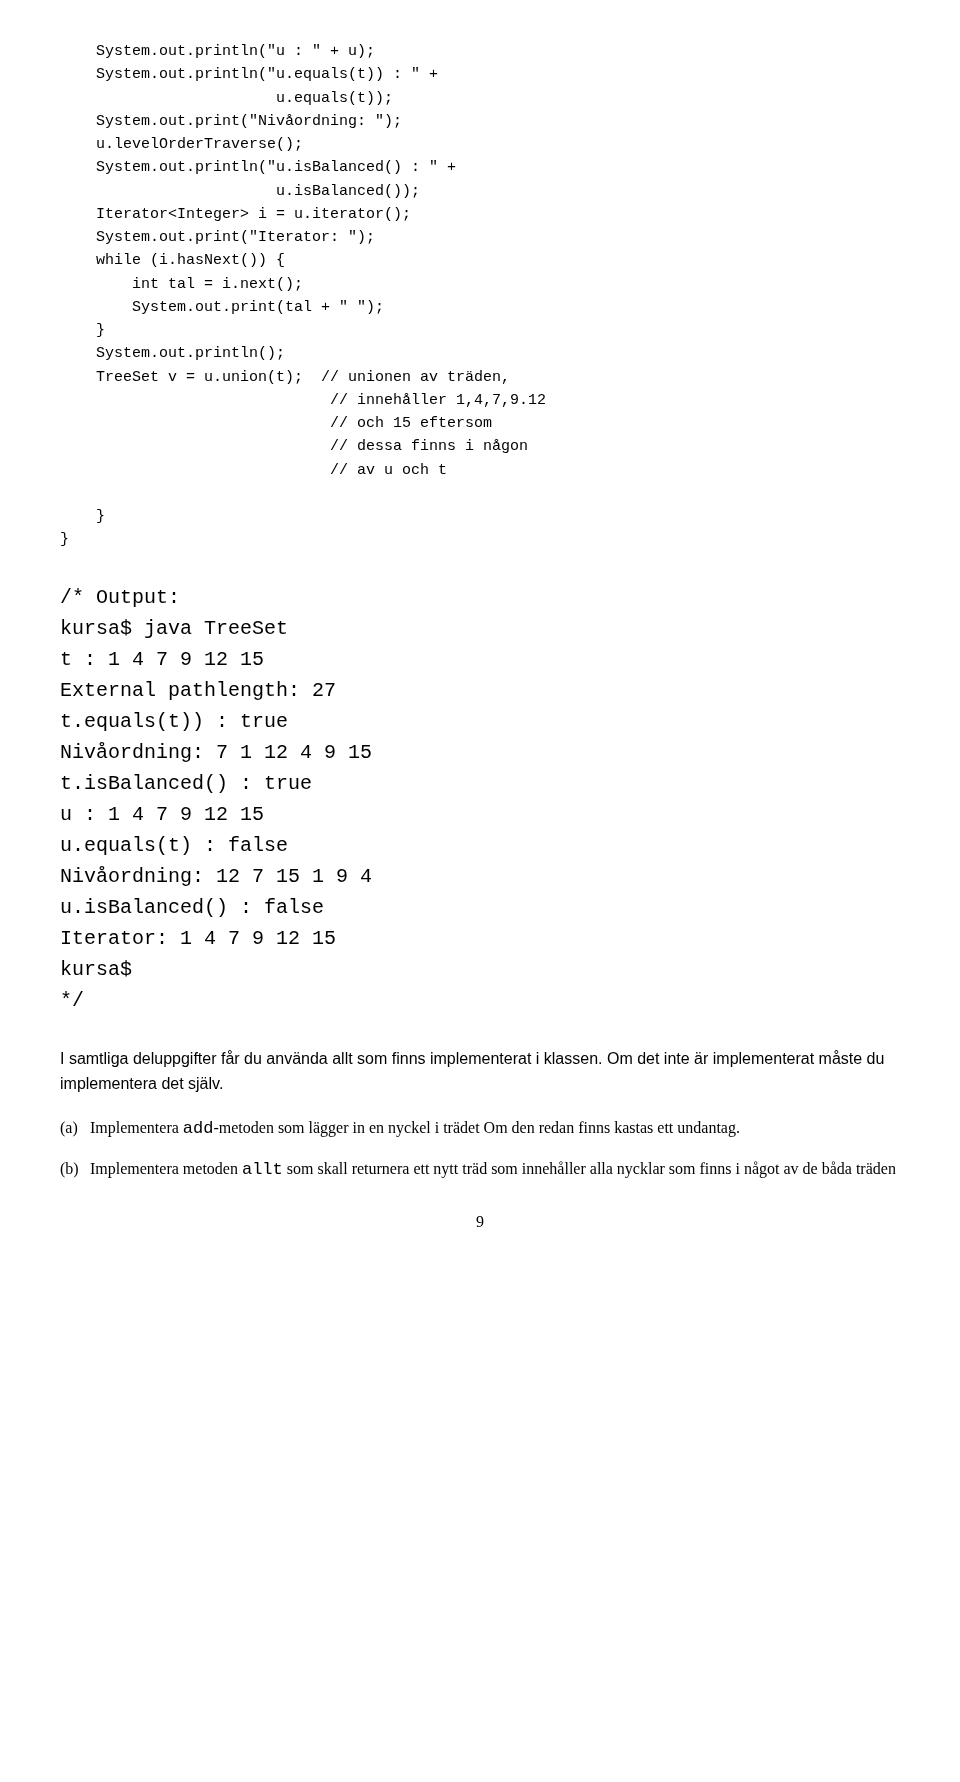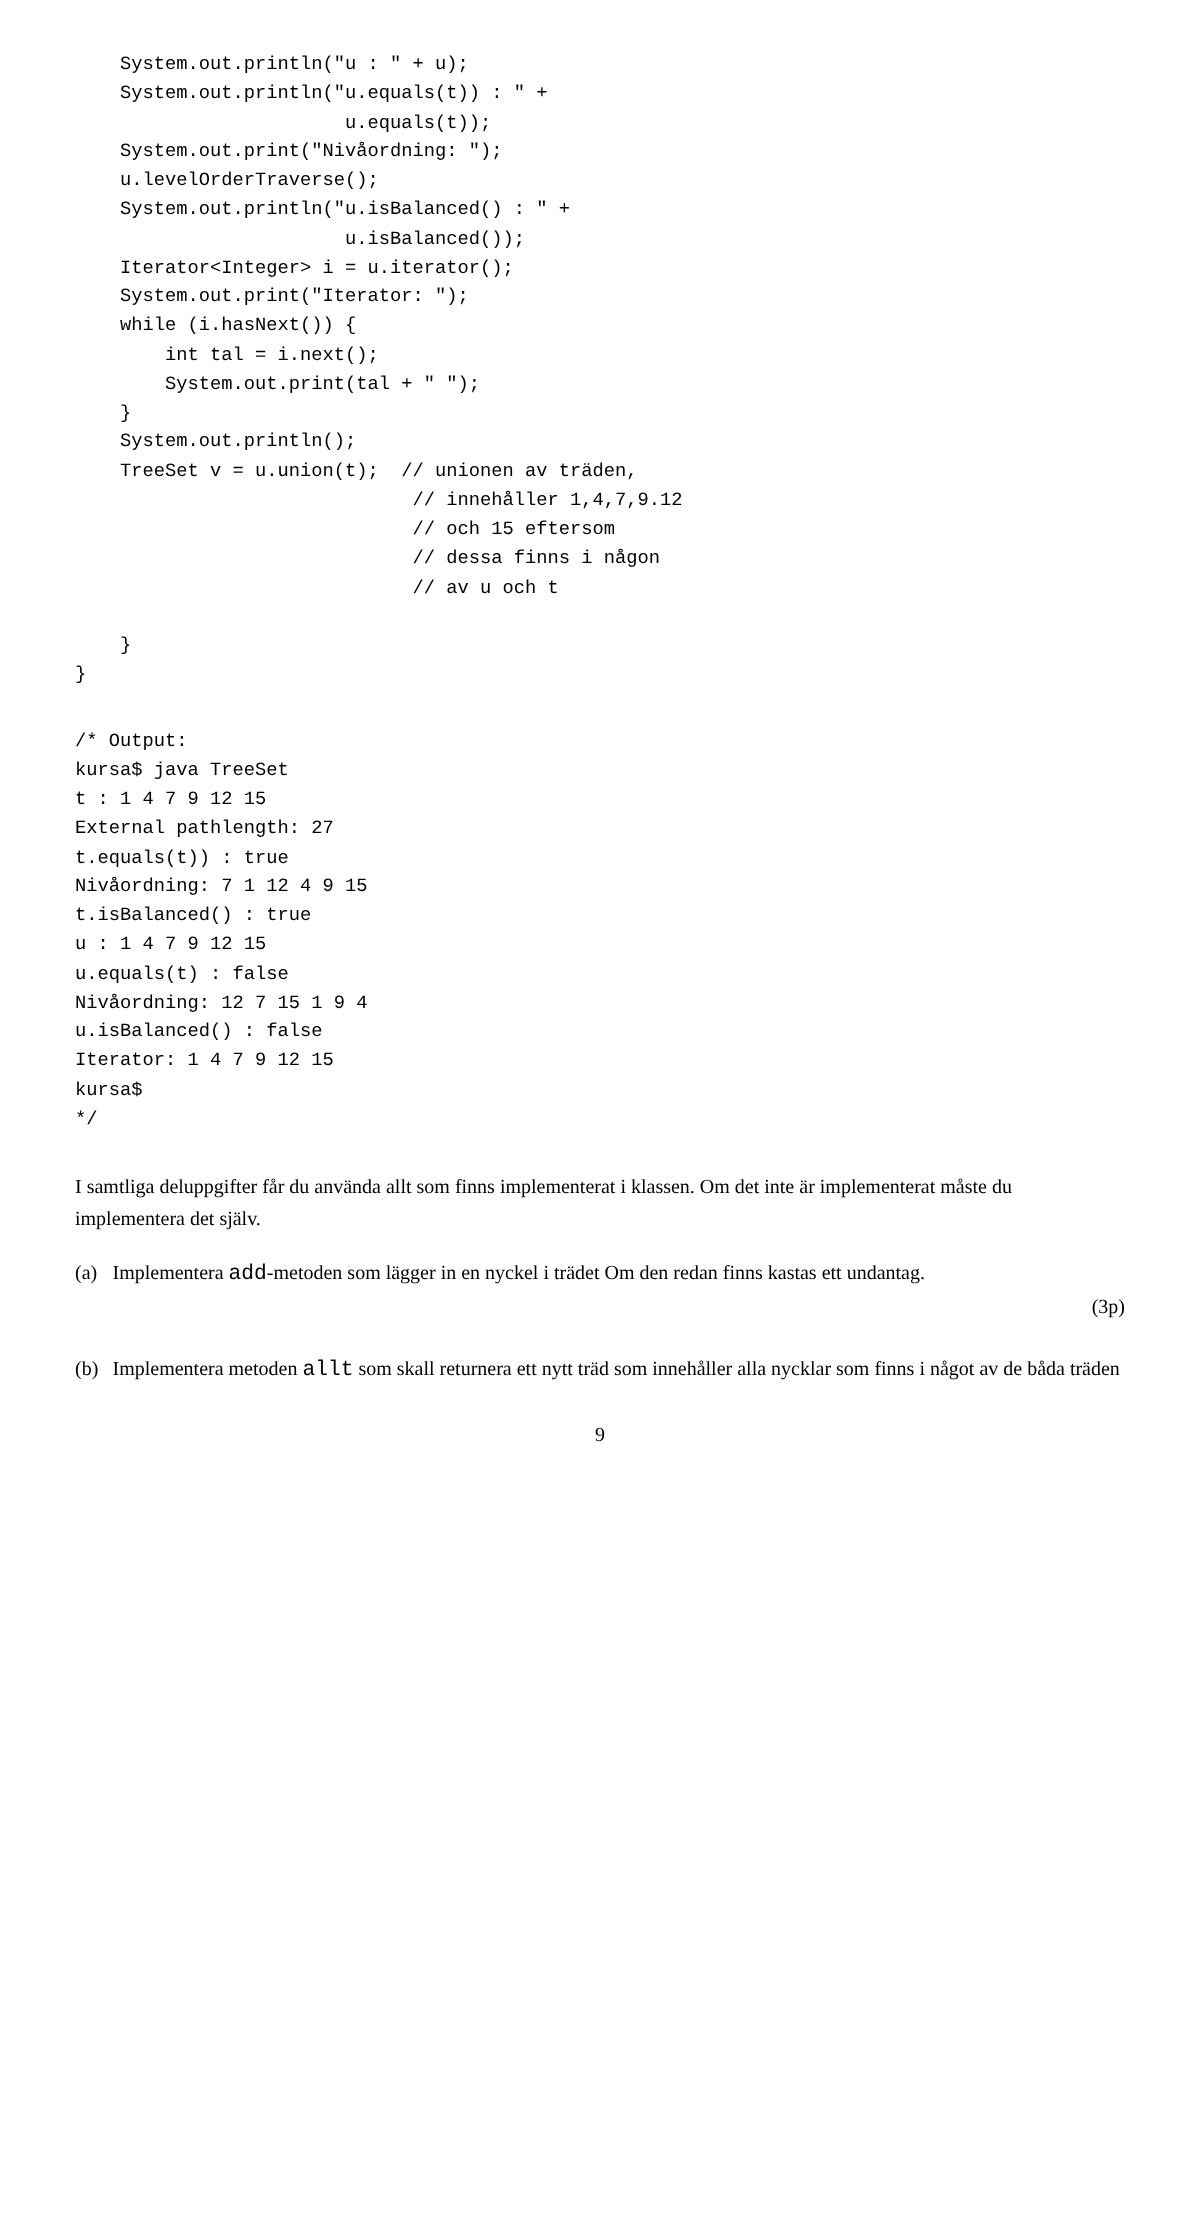--- a/index.html
+++ b/index.html
@@ -26,28 +26,28 @@
       margin-bottom: 30px;
     }
 
     .code-inline {
       font-family: 'Courier New', Courier, monospace;
       font-size: 17px;
     }
 
     .output-block {
       font-family: 'Courier New', Courier, monospace;
-      font-size: 15px;
+      font-size: 20px;
       line-height: 1.55;
       white-space: pre;
       margin-bottom: 30px;
     }
 
     .prose {
-      font-family: Liberation Serif, serif;
+      font-family: Liberation Sans, sans-serif;
       font-size: 16px;
       line-height: 1.6;
       margin-bottom: 18px;
     }
 
     .sub-item {
       margin-bottom: 14px;
       display: flex;
       gap: 0px;
     }
@@ -123,21 +123,20 @@
 */</div>
 </div>
 
 <div>
   <p class="prose">I samtliga deluppgifter får du använda allt som finns implementerat i klassen. Om det inte är implementerat måste du implementera det själv.</p>
 
   <div class="sub-item">
     <span class="sub-label">(a)</span>
     <div class="sub-content">
       Implementera <span class="code-inline">add</span>-metoden som lägger in en nyckel i trädet Om den redan finns kastas ett undantag.
-      <div class="points">(3p)</div>
     </div>
   </div>
 
   <div class="sub-item">
     <span class="sub-label">(b)</span>
     <div class="sub-content">
       Implementera metoden <span class="code-inline">allt</span> som skall returnera ett nytt träd som innehåller alla nycklar som finns i något av de båda träden
     </div>
   </div>
 </div>

